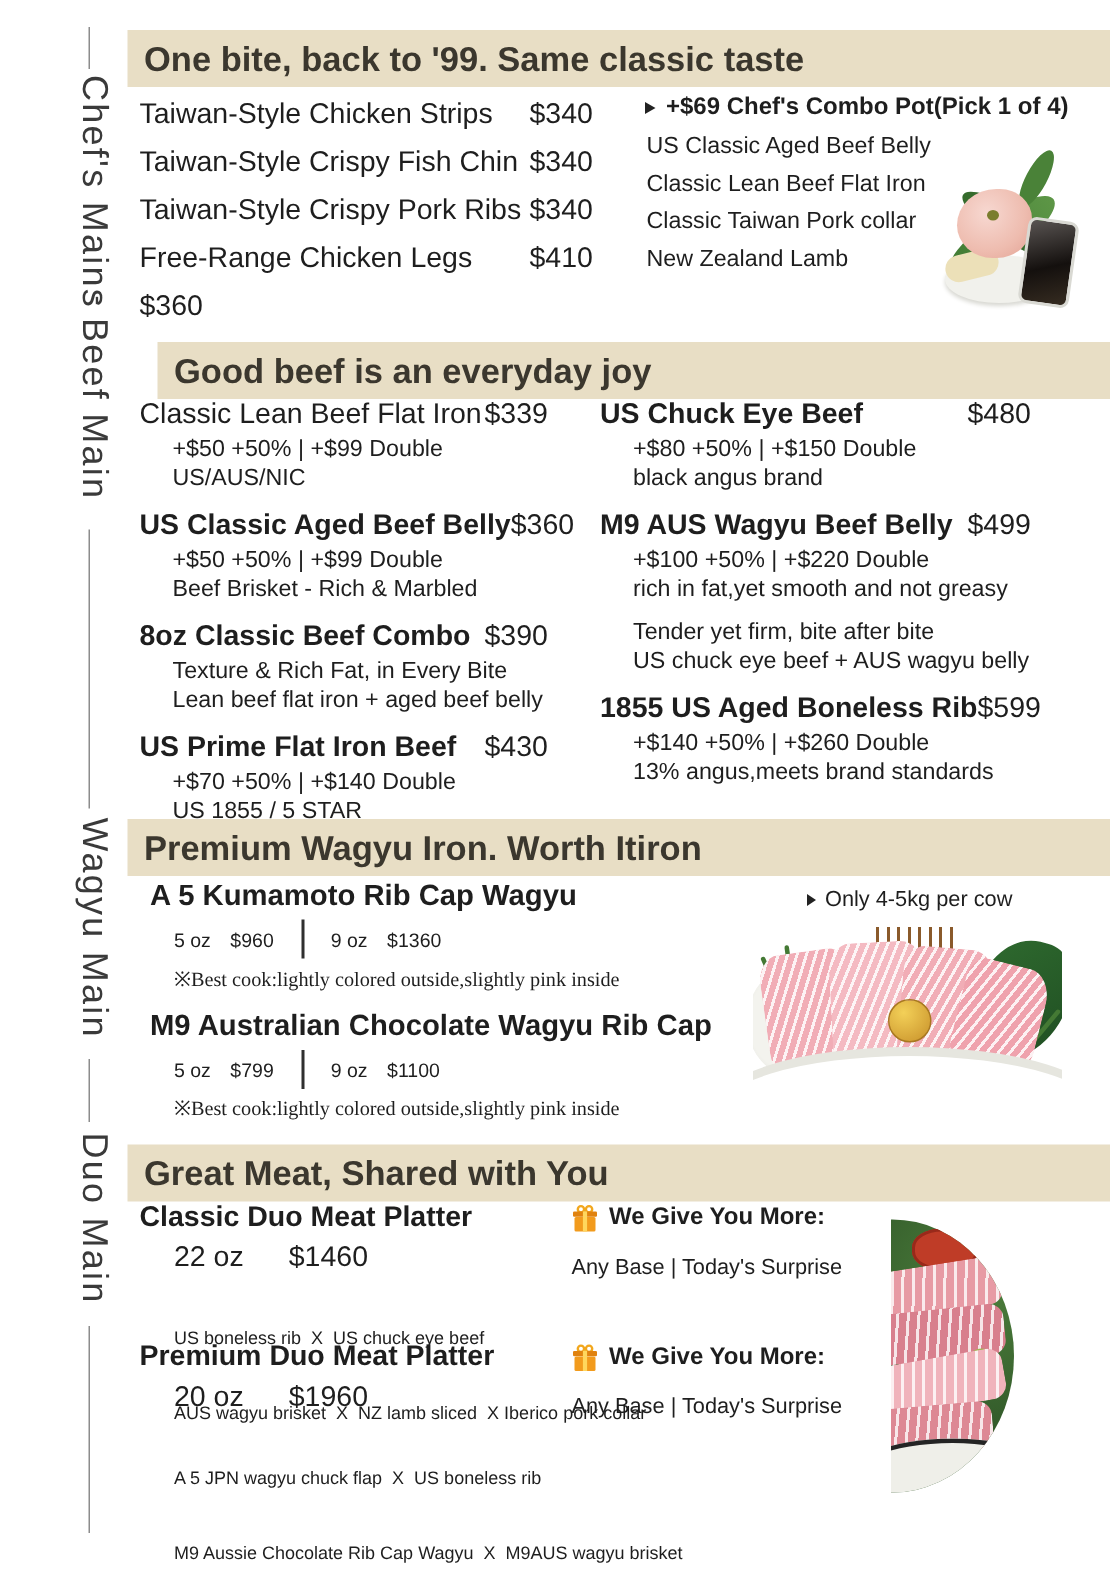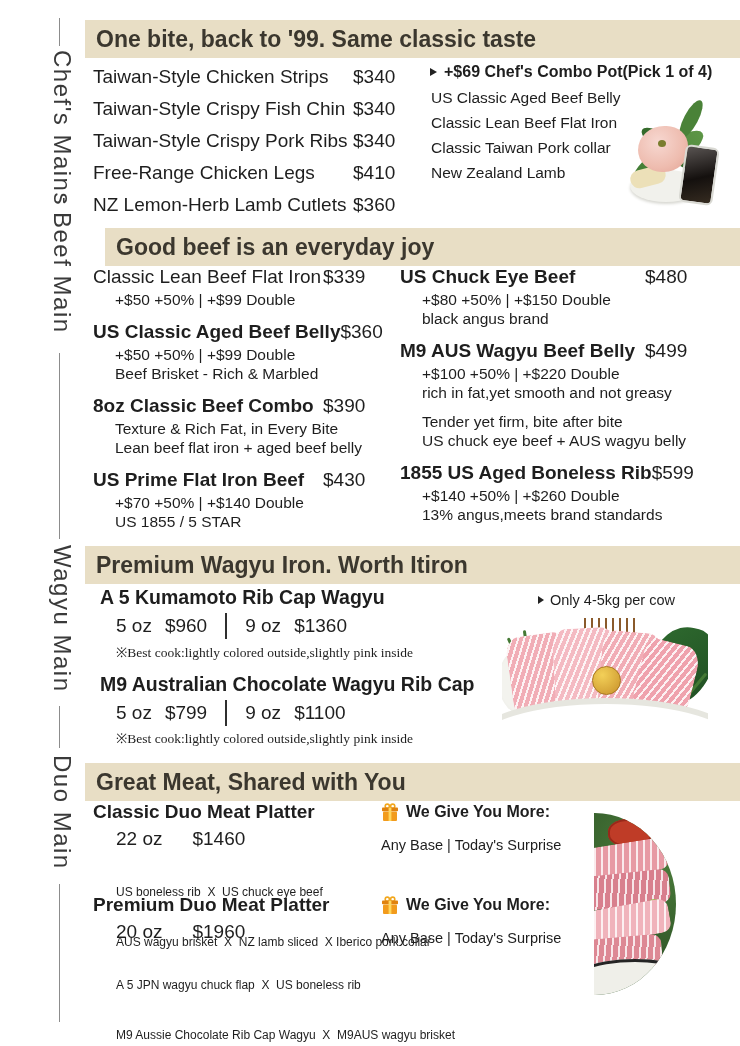--- a/index.html
+++ b/index.html
@@ -33,21 +33,21 @@
   .colR{left:400px;width:307px;}
   .item{margin-bottom:10px;}
   .item .mrow{height:26px;}
   .item .mname{font-weight:600;}
   .item.w5 .mname{font-weight:500;}
   .item.w7 .mname{font-weight:700;}
   .sub{margin-left:22px;font-size:15.5px;line-height:19px;white-space:pre-wrap;}
 
   
   .s3-name{position:absolute;left:100px;font-size:19.5px;font-weight:600;white-space:nowrap;}
-  .s3-size{position:absolute;left:116px;display:flex;align-items:center;font-size:19px;font-weight:500;}
+  .s3-size{position:absolute;left:116px;display:flex;align-items:center;font-size:13px;font-weight:500;}
   .s3-size .pr{margin-left:13px;}
   .szsep{width:2px;height:26px;background:#2f2f2f;margin:0 18px;}
   .s3-note{position:absolute;left:116px;font-size:13.5px;color:#1e1e1e;white-space:nowrap;
            font-family:Liberation Serif, serif;}
   .s3-tag{position:absolute;left:538px;top:592px;display:flex;align-items:center;gap:6px;
           font-size:14.5px;font-weight:500;white-space:nowrap;}
   .s3-tag .tri{border-left-width:6px;border-top-width:4px;border-bottom-width:4px;}
 
   
   .s4-name{position:absolute;left:93px;font-size:19px;font-weight:600;white-space:nowrap;}
@@ -144,21 +144,20 @@
     </div>
     <div class="mrow">
       <span class="mname">Taiwan-Style Crispy Pork Ribs</span>
       <span class="mprice">$340</span>
     </div>
     <div class="mrow">
       <span class="mname">Free-Range Chicken Legs</span>
       <span class="mprice">$410</span>
     </div>
     <div class="mrow">
-      <span class="mname">NZ Lemon-Herb Lamb Cutlets</span>
       <span class="mprice">$360</span>
     </div>
   </div>
 
   <div class="combo">
     <div class="combo-title">
       <span class="tri"></span>
       <span>+$69 Chef's Combo Pot(Pick 1 of 4)</span>
     </div>
     <div class="combo-opts">
@@ -184,20 +183,21 @@
     <span>Good beef is an everyday joy</span>
   </div>
 
   <div class="col colL">
     <div class="item w5">
       <div class="mrow">
         <span class="mname">Classic Lean Beef Flat Iron</span>
         <span class="mprice">$339</span>
       </div>
       <div class="sub">+$50 +50% | +$99 Double</div>
+      <div class="sub">US/AUS/NIC</div>
     </div>
     <div class="item w7">
       <div class="mrow">
         <span class="mname">US Classic Aged Beef Belly</span>
         <span class="mprice">$360</span>
       </div>
       <div class="sub">+$50 +50% | +$99 Double</div>
       <div class="sub">Beef Brisket - Rich &amp; Marbled</div>
     </div>
     <div class="item">

